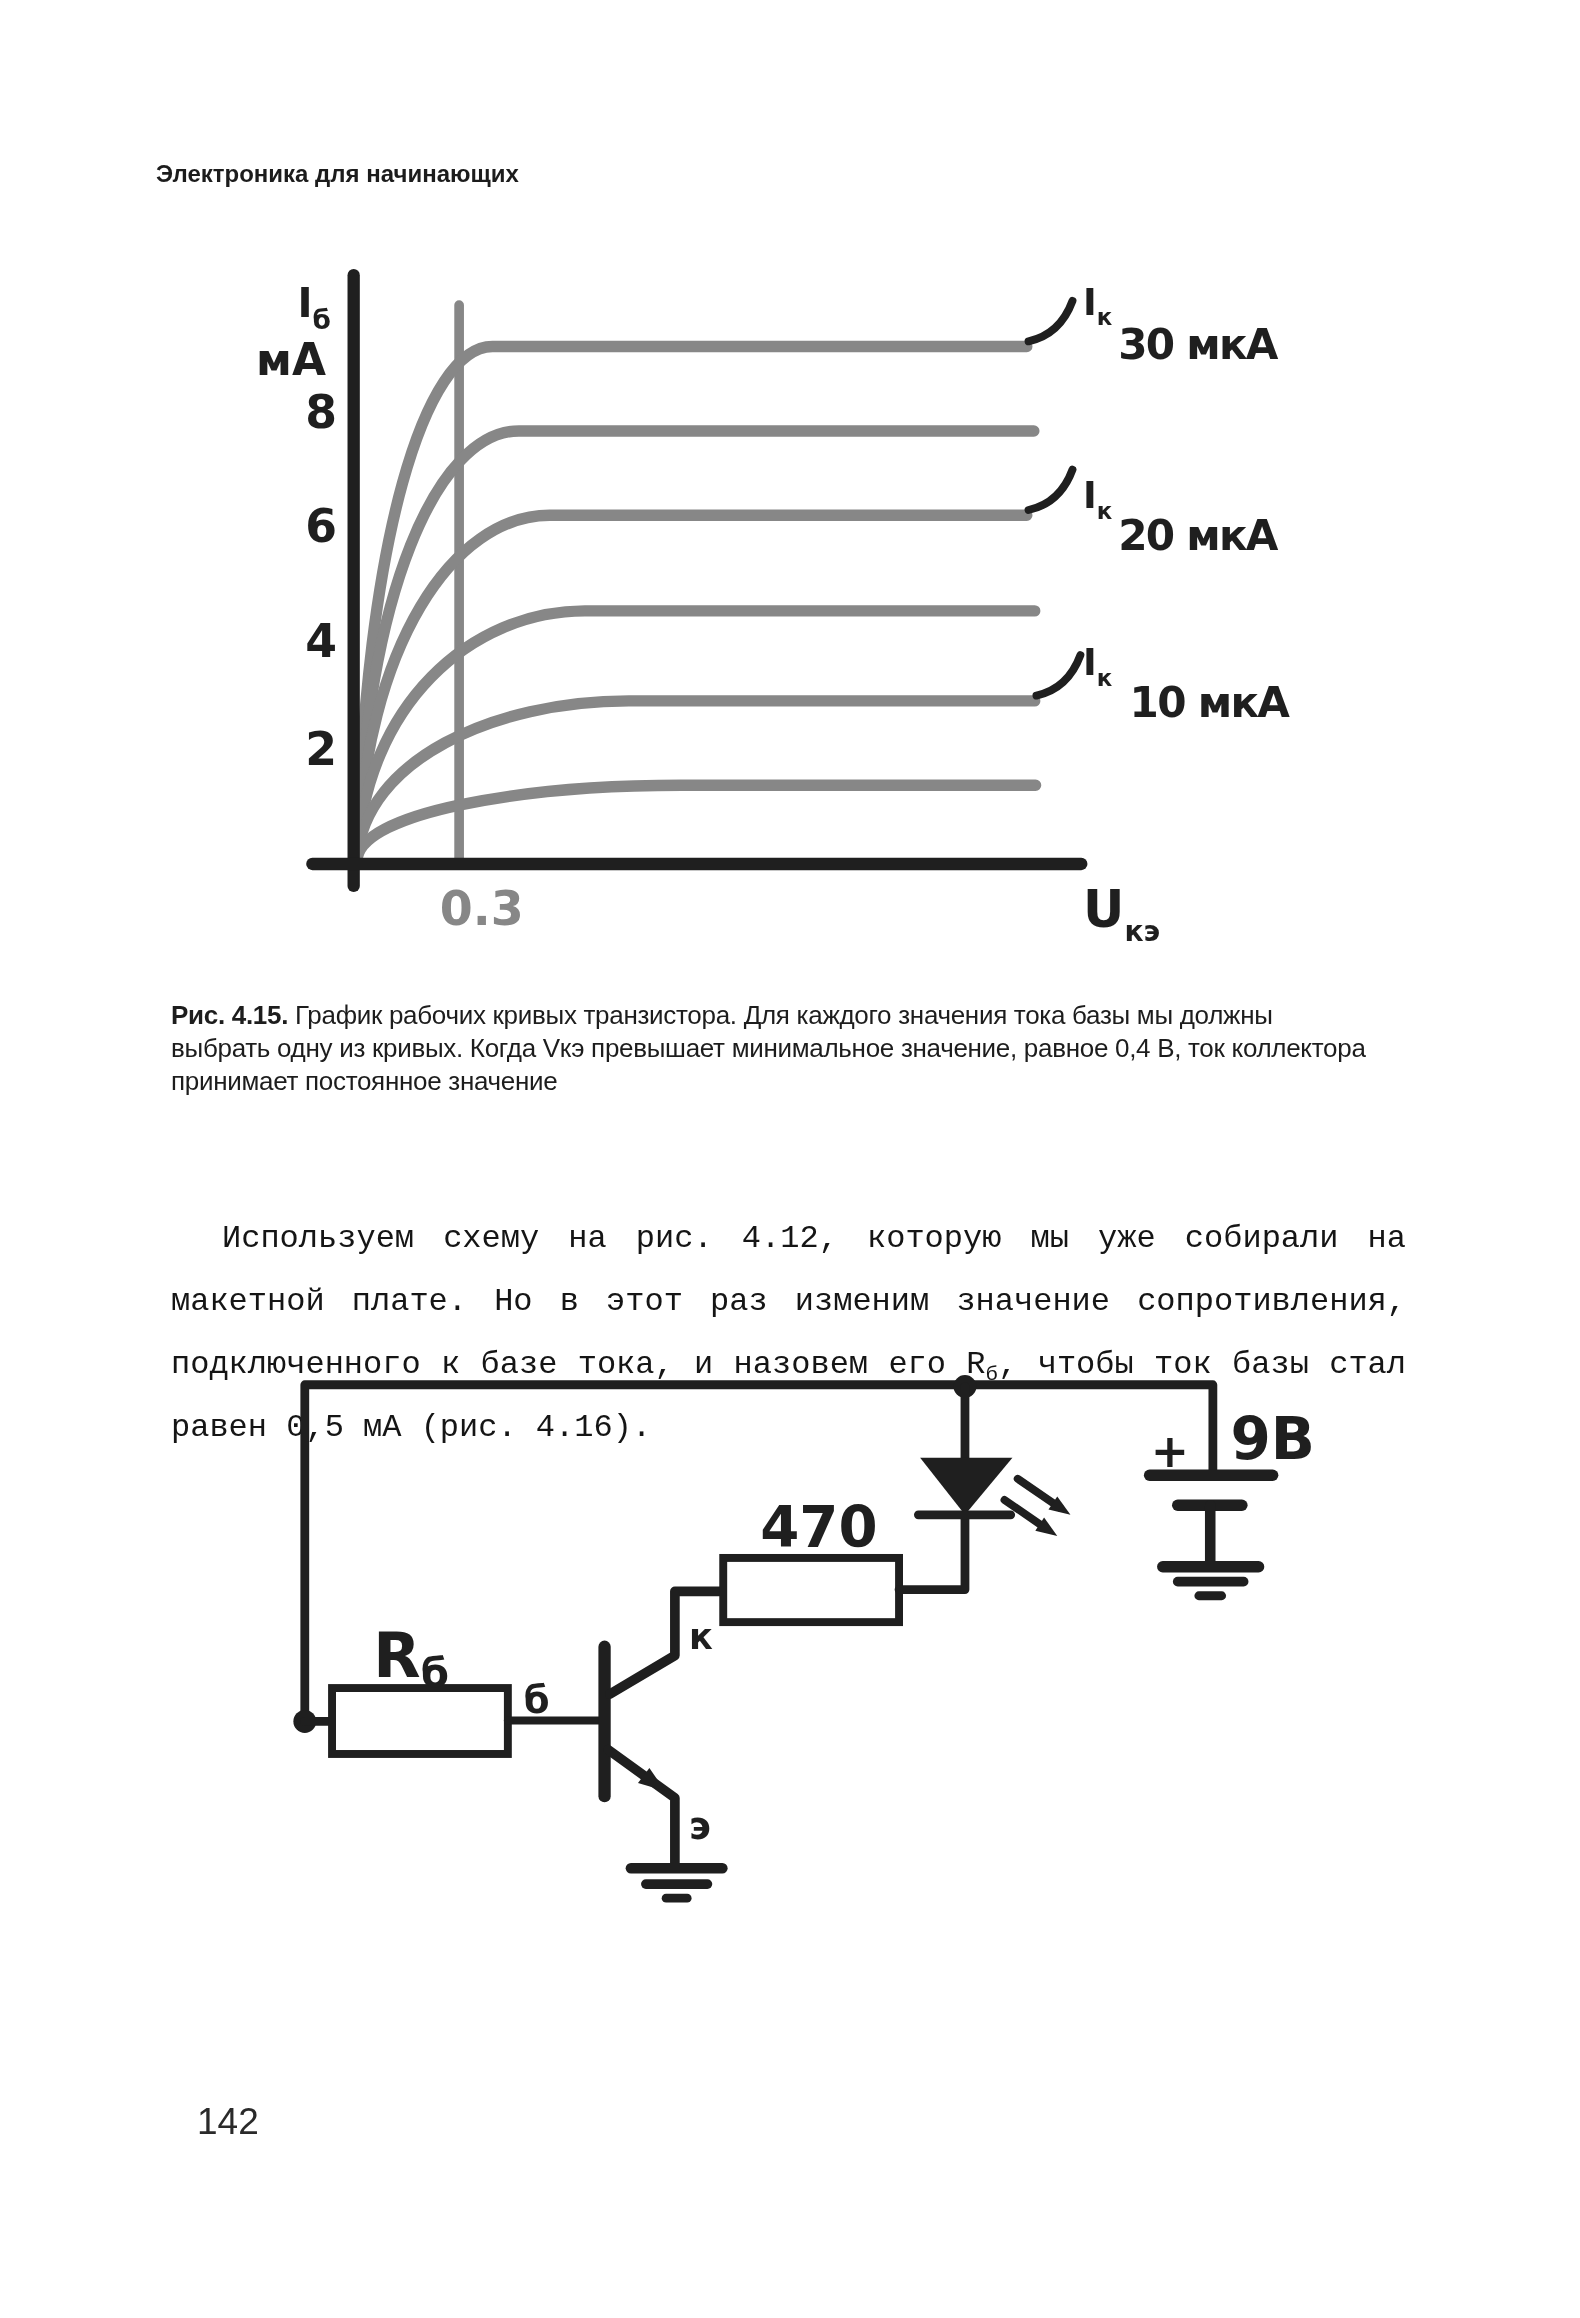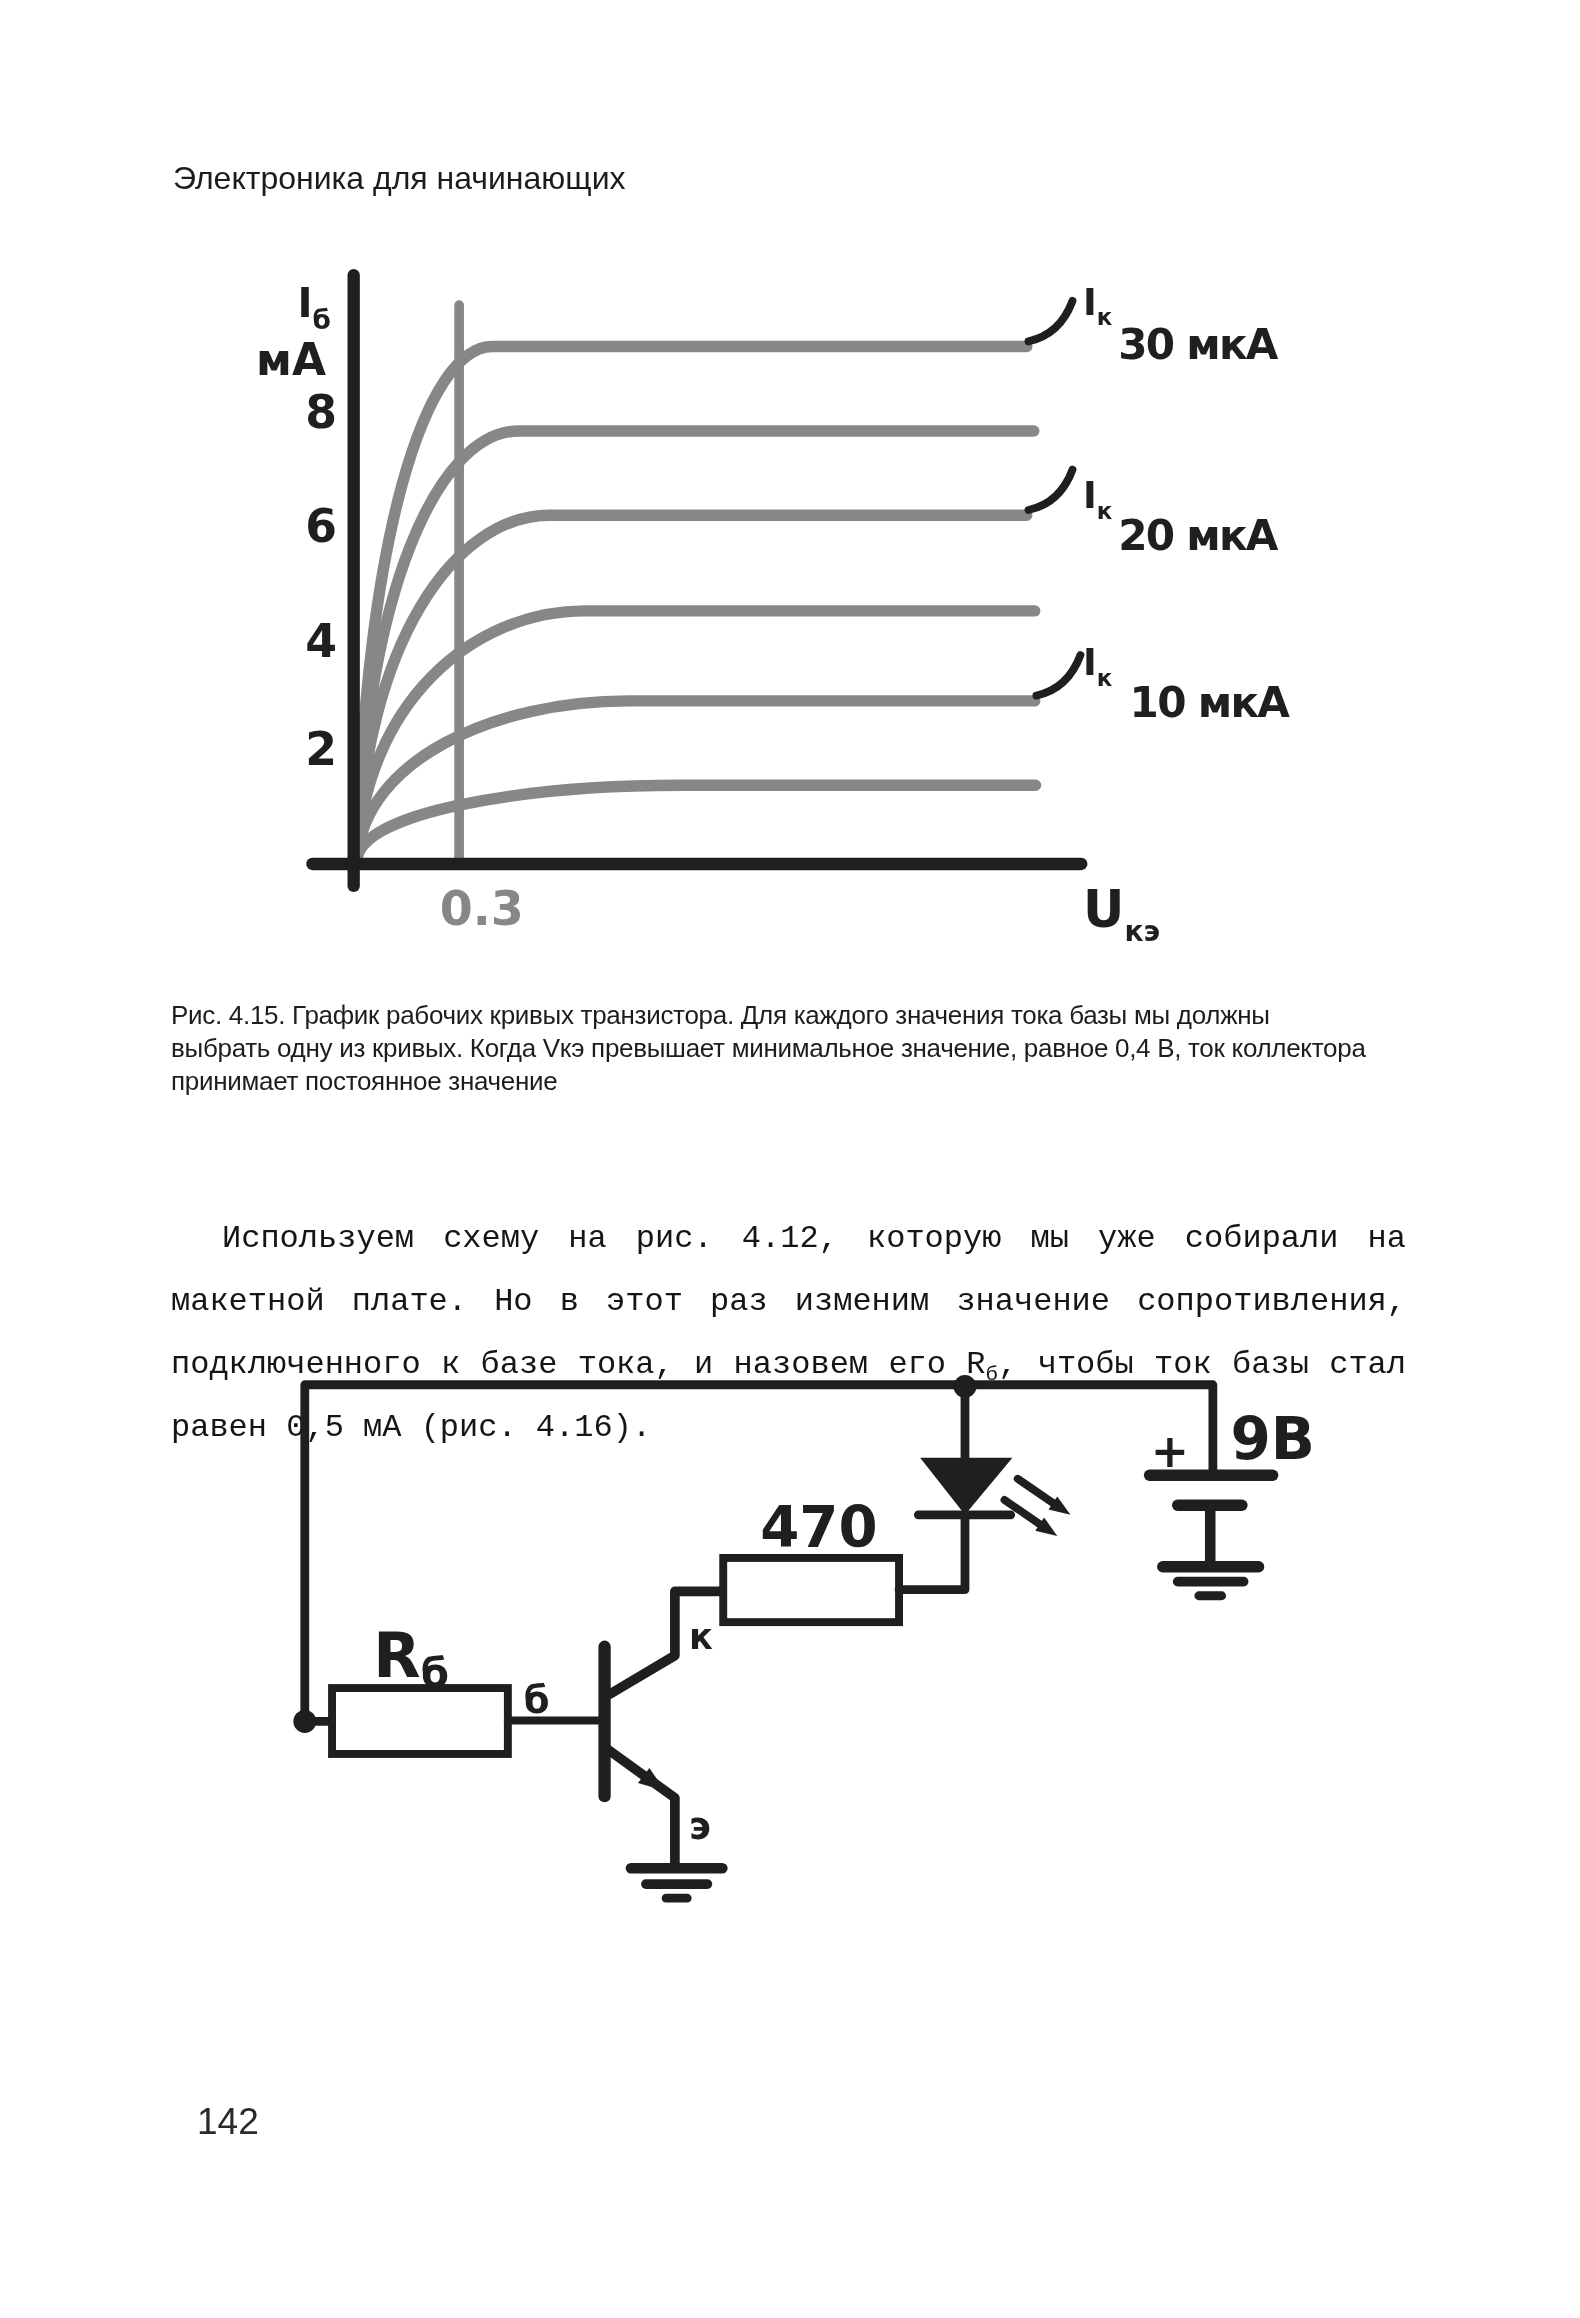--- a/index.html
+++ b/index.html
@@ -5,36 +5,36 @@
   html,body{margin:0;padding:0;background:#e8e8e8;}
   .page{
     position:relative;
     width:1580px;height:2319px;
     background:#ffffff;
     font-family:"Liberation Sans",sans-serif;
     color:#1c1c1c;
     overflow:hidden;
   }
   .running-head{
-    position:absolute;left:173px;top:160px;
-    font-size:32px;font-weight:normal;letter-spacing:0px;
+    position:absolute;left:156px;top:160px;
+    font-size:24px;font-weight:bold;letter-spacing:0px;
   }
   .fig-svg{position:absolute;}
   svg text{fill:#1f1f1f;}
   .mk{font-family:"DejaVu Sans",sans-serif;font-weight:bold;}
   .gray{fill:#878787;}
   .curve{fill:none;stroke:#878787;stroke-width:13;stroke-linecap:round;}
   .pointer{fill:none;stroke:#1f1f1f;stroke-width:9;stroke-linecap:round;}
   .wire{fill:none;stroke:#1f1f1f;stroke-linecap:round;stroke-linejoin:round;}
   .caption{
     position:absolute;left:171px;width:1196px;
     font-size:26px;line-height:33px;letter-spacing:-0.3px;
     color:#1d1d1d;
   }
-  .caption .cap-label{font-weight:normal;text-align:center;}
+  .caption .cap-label{font-weight:bold;text-align:center;}
   .bodytext{
     position:absolute;left:171px;top:1175px;width:1235px;
     font-family:Liberation Mono, monospace;
     font-size:32px;line-height:63px;
     text-align:justify;text-indent:51px;
     color:#151515;
   }
   .bodytext sub{font-size:21px;line-height:0;}
   .page-number{
     position:absolute;left:197px;top:2101px;

